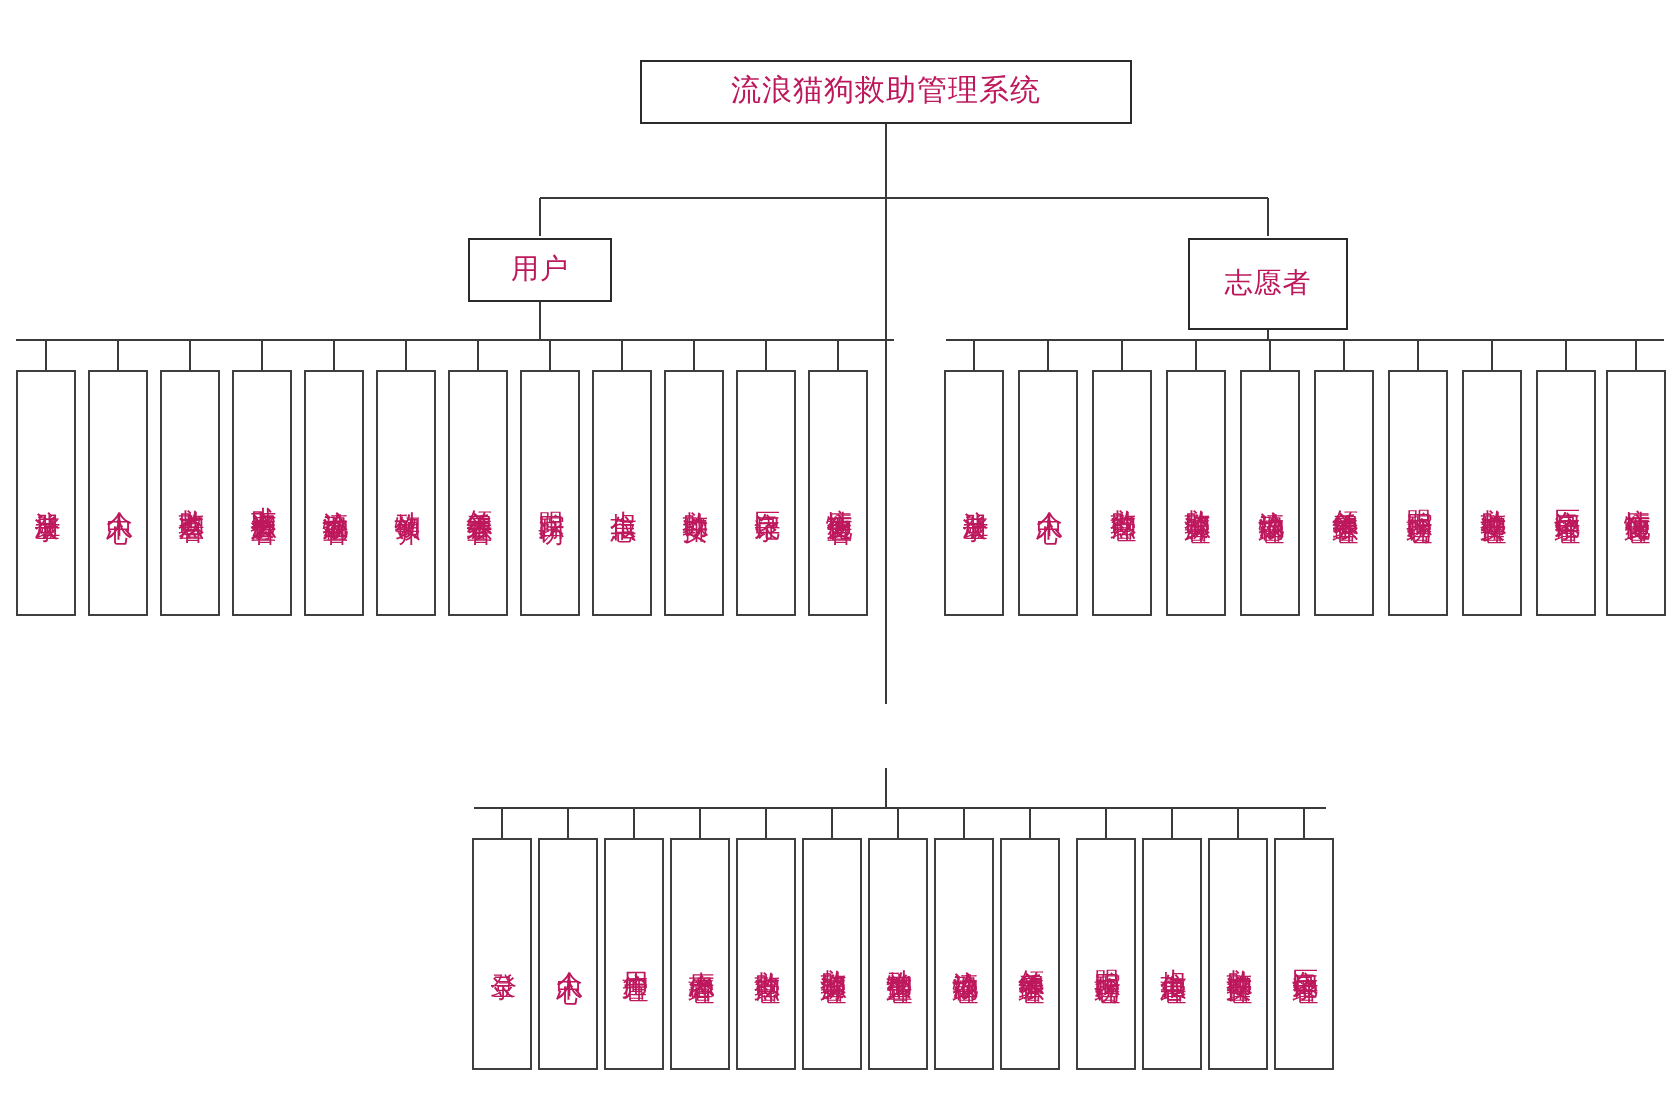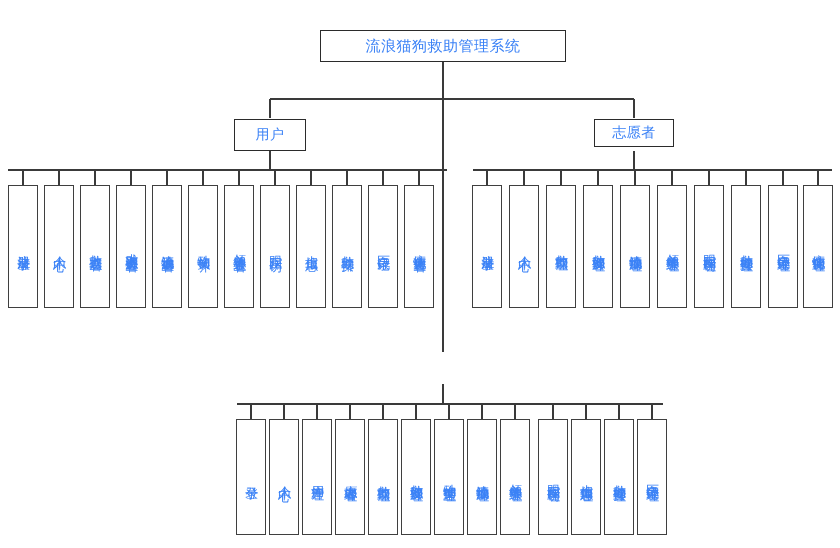--- a/index.html
+++ b/index.html
@@ -30,21 +30,21 @@
   }
   .node {
     position: absolute;
     box-sizing: border-box;
     background: #ffffff;
     border: 1px solid #3a3a3a;
     display: flex;
     align-items: center;
     justify-content: center;
     text-align: center;
-    color: #3b82f6;
+    color: #be185d;
     line-height: 1.12;
   }
   .node.root {
     border: 1px solid #2b2b2b;
     font-size: 15px;
     letter-spacing: 0.5px;
   }
   .node.level2 {
     border: 1px solid #2b2b2b;
     font-size: 14px;
@@ -129,21 +129,21 @@
   </svg>
 
   <div class="node root" style="left:320px; top:30px; width:246px; height:32px;">
     <span>流浪猫狗救助管理系统</span>
   </div>
 
   <div class="node level2" style="left:234px; top:119px; width:72px; height:32px;">
     <span>用户</span>
   </div>
 
-  <div class="node level2" style="left:594px; top:119px; width:80px; height:28px;">
+  <div class="node level2" style="left:594px; top:119px; width:80px; height:46px;">
     <span>志愿者</span>
   </div>
 
 
   <div class="node leaf" style="left:8px;   top:185px; width:30px; height:123px;">
       <span class="leaf-label">注册登录</span>
     </div>
   <div class="node leaf" style="left:44px;  top:185px; width:30px; height:123px;">
       <span class="leaf-label">个人中心</span>
     </div>

